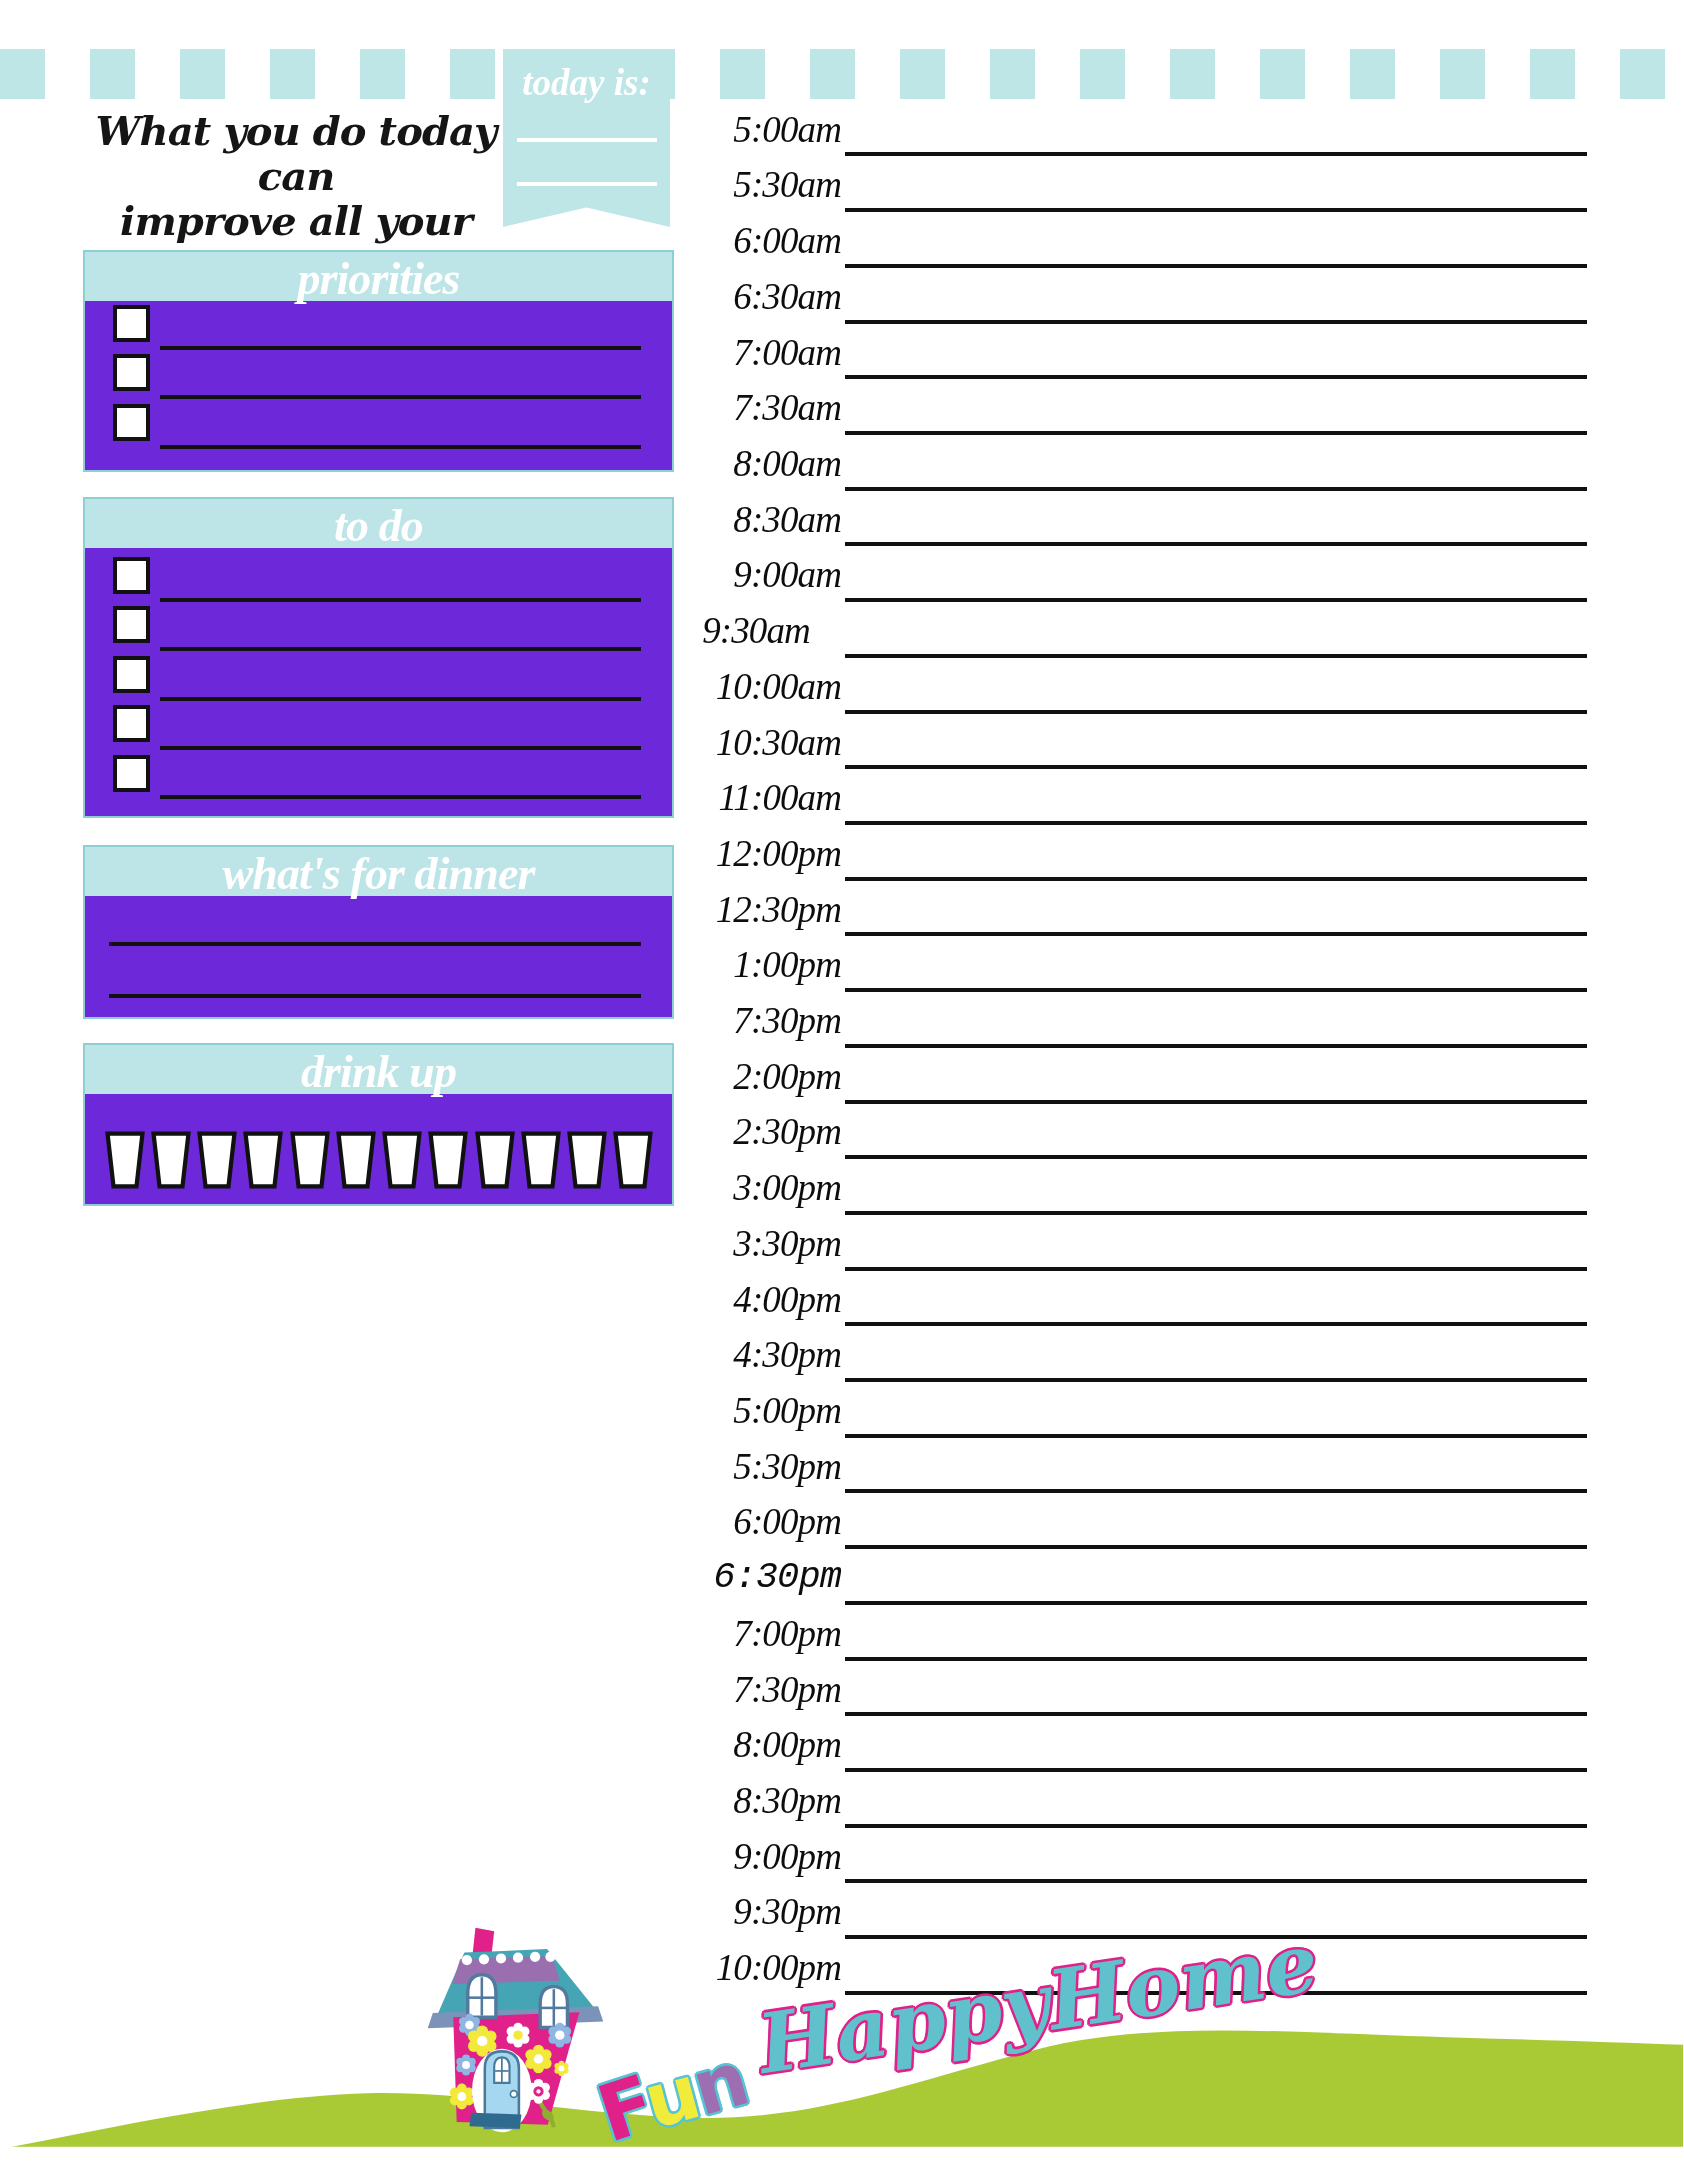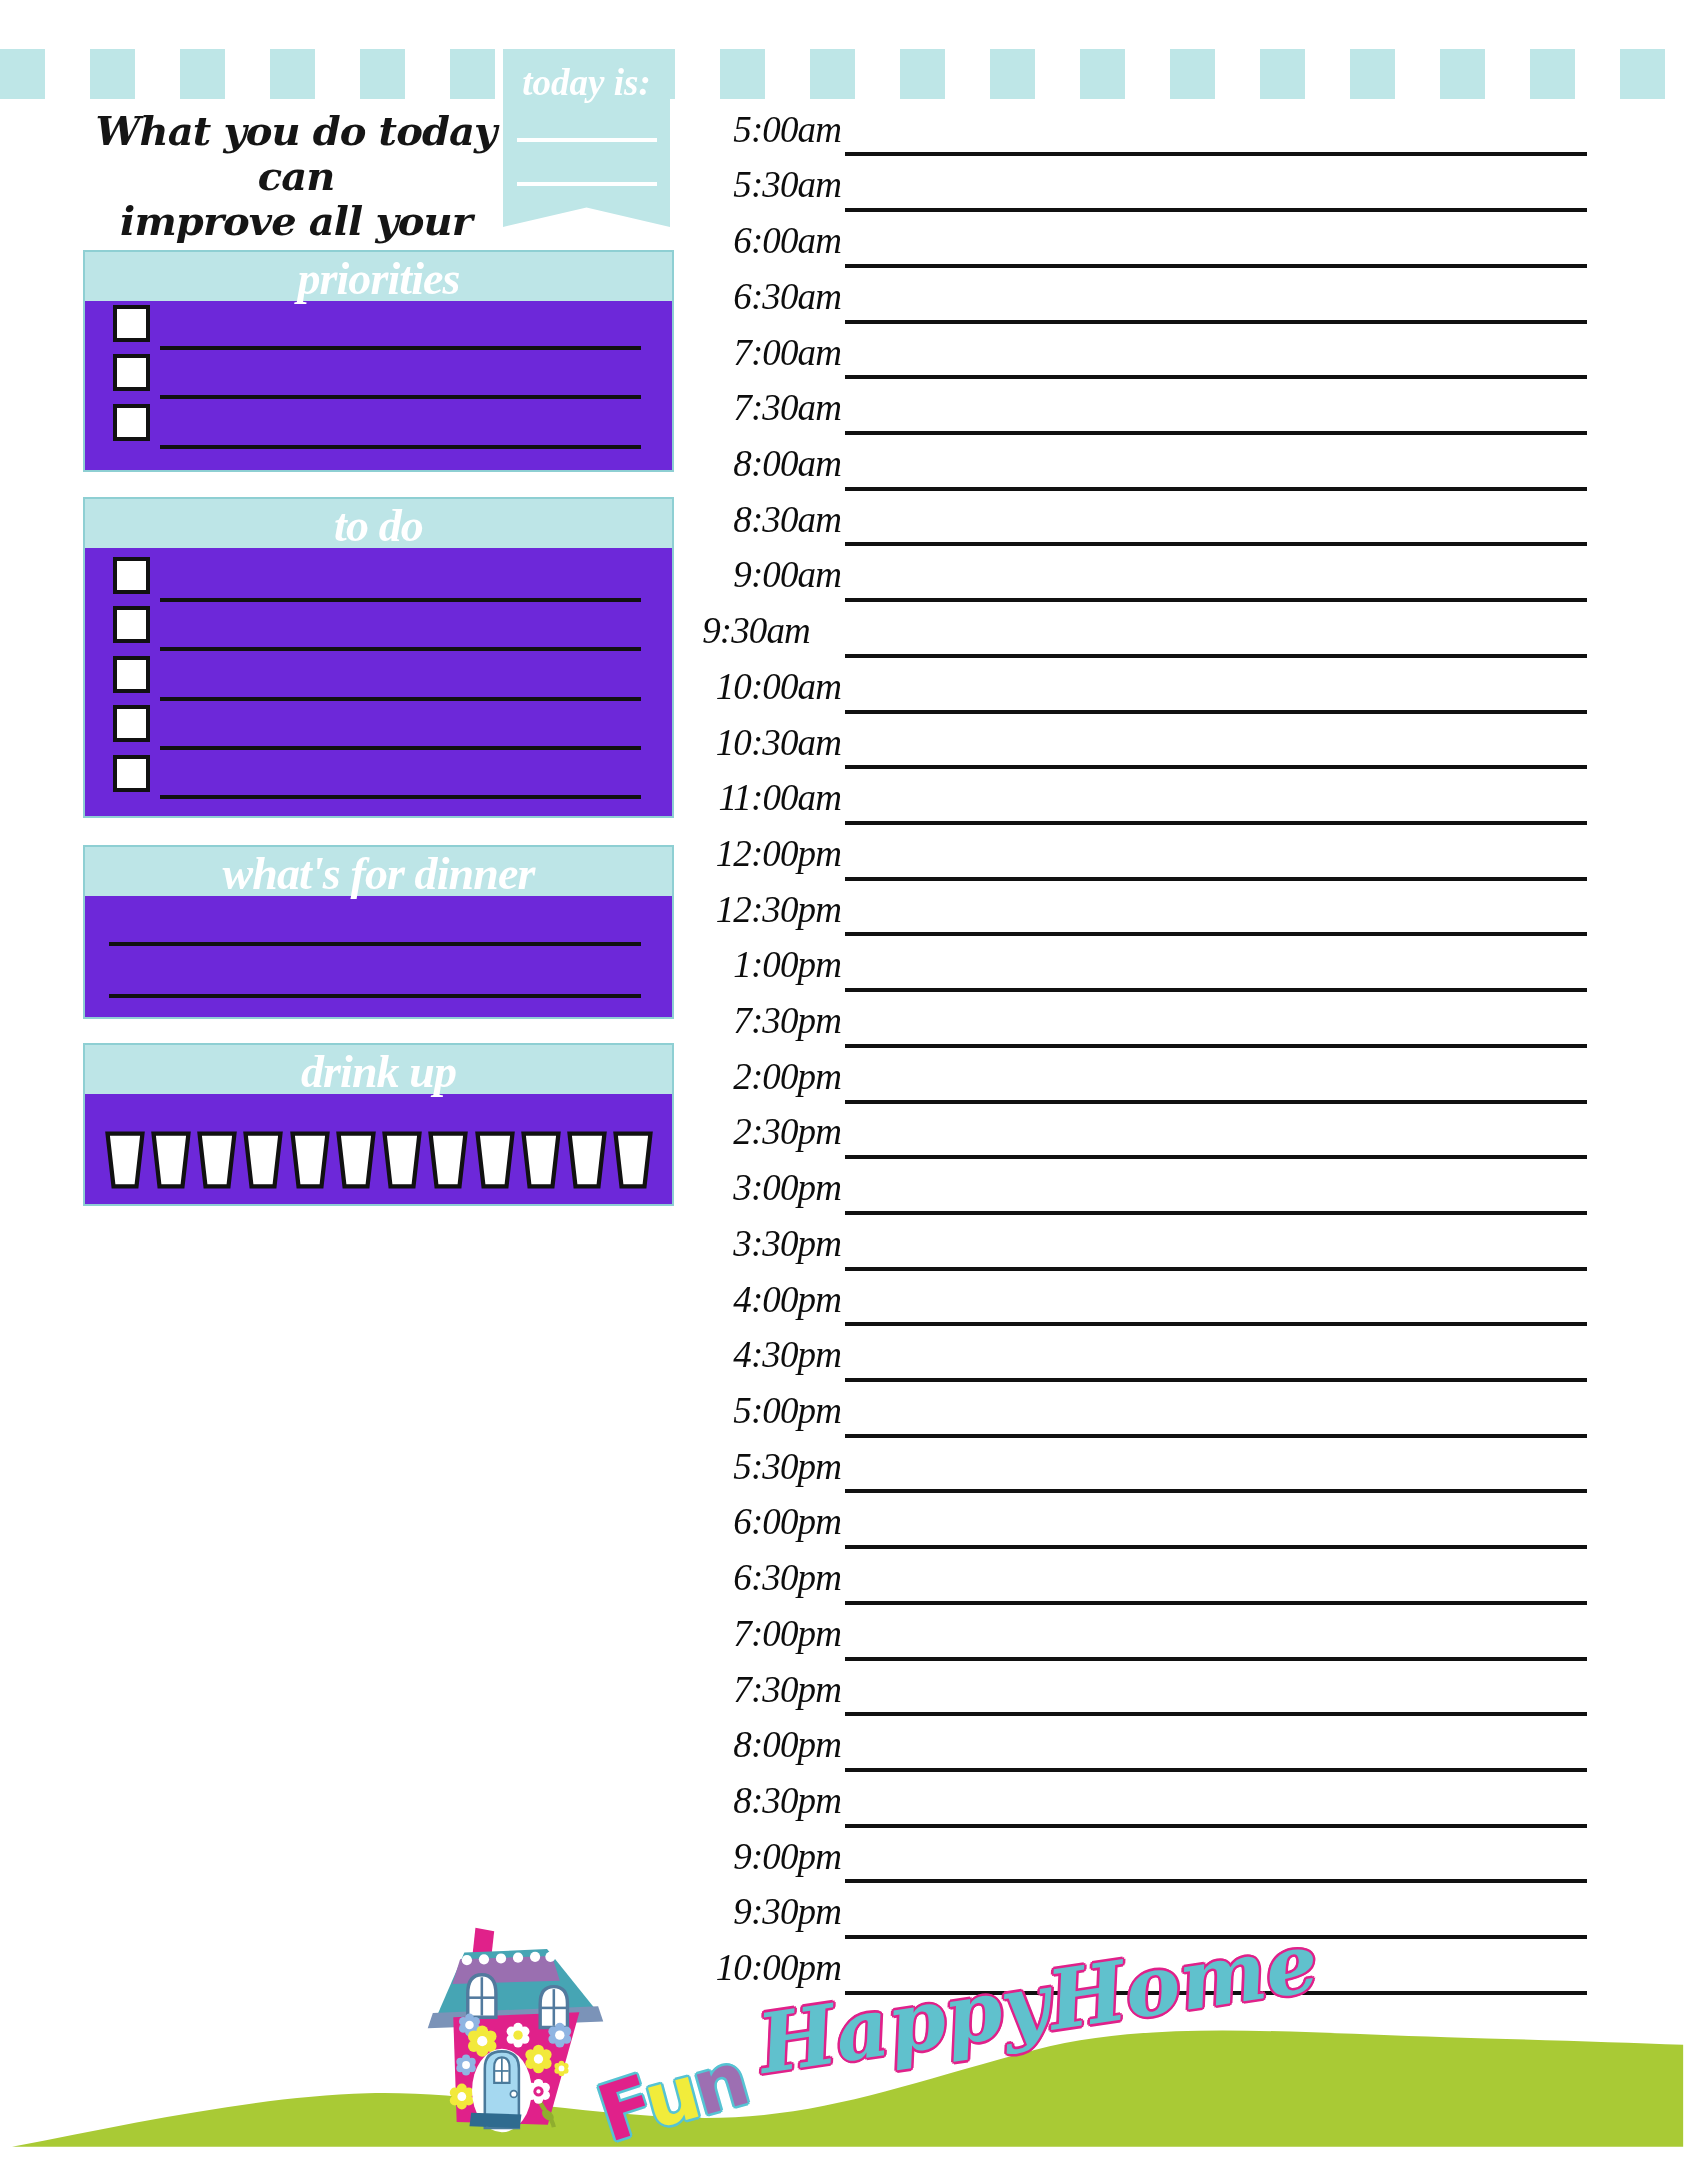--- a/index.html
+++ b/index.html
@@ -214,21 +214,21 @@
       <div class="t-label" style="top: 1281px;">4:00pm</div>
       <div class="t-line" style="top: 1322px;"></div>
       <div class="t-label" style="top: 1336px;">4:30pm</div>
       <div class="t-line" style="top: 1378px;"></div>
       <div class="t-label" style="top: 1392px;">5:00pm</div>
       <div class="t-line" style="top: 1434px;"></div>
       <div class="t-label" style="top: 1448px; font-family: Liberation Serif, serif;">5:30pm</div>
       <div class="t-line" style="top: 1489px;"></div>
       <div class="t-label" style="top: 1503px;">6:00pm</div>
       <div class="t-line" style="top: 1545px;"></div>
-      <div class="t-label" style="top: 1559px;">6:30pm</div>
+      <div class="t-label" style="top: 1559px; font-family: Liberation Mono, monospace;">6:30pm</div>
       <div class="t-line" style="top: 1601px;"></div>
       <div class="t-label" style="top: 1615px;">7:00pm</div>
       <div class="t-line" style="top: 1657px;"></div>
       <div class="t-label" style="top: 1671px;">7:30pm</div>
       <div class="t-line" style="top: 1712px;"></div>
       <div class="t-label" style="top: 1726px;">8:00pm</div>
       <div class="t-line" style="top: 1768px;"></div>
       <div class="t-label" style="top: 1782px;">8:30pm</div>
       <div class="t-line" style="top: 1824px;"></div>
       <div class="t-label" style="top: 1838px;">9:00pm</div>

